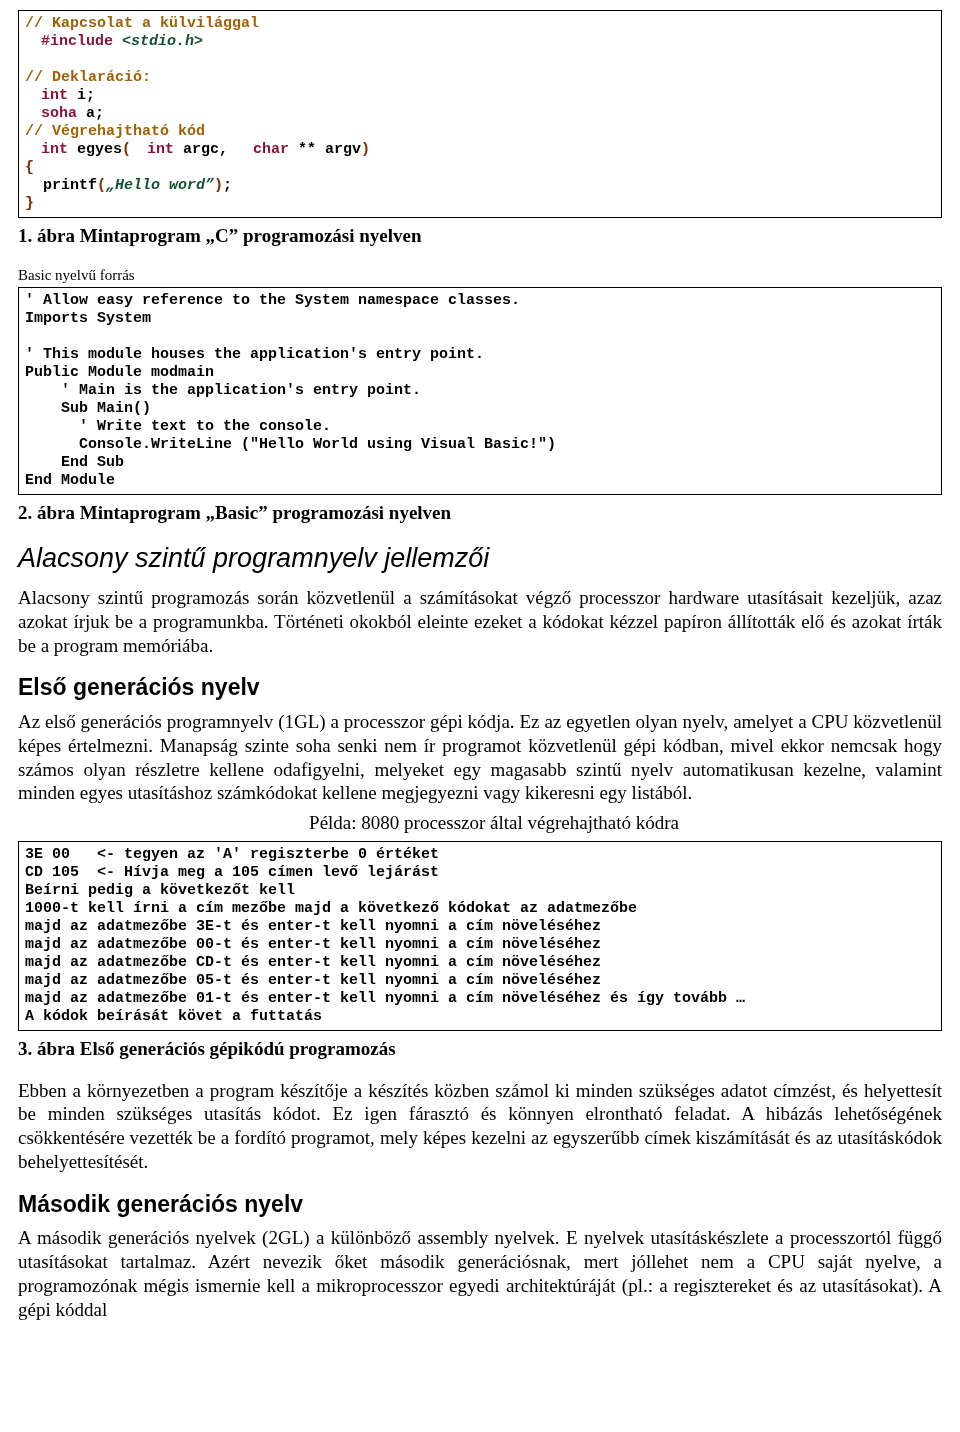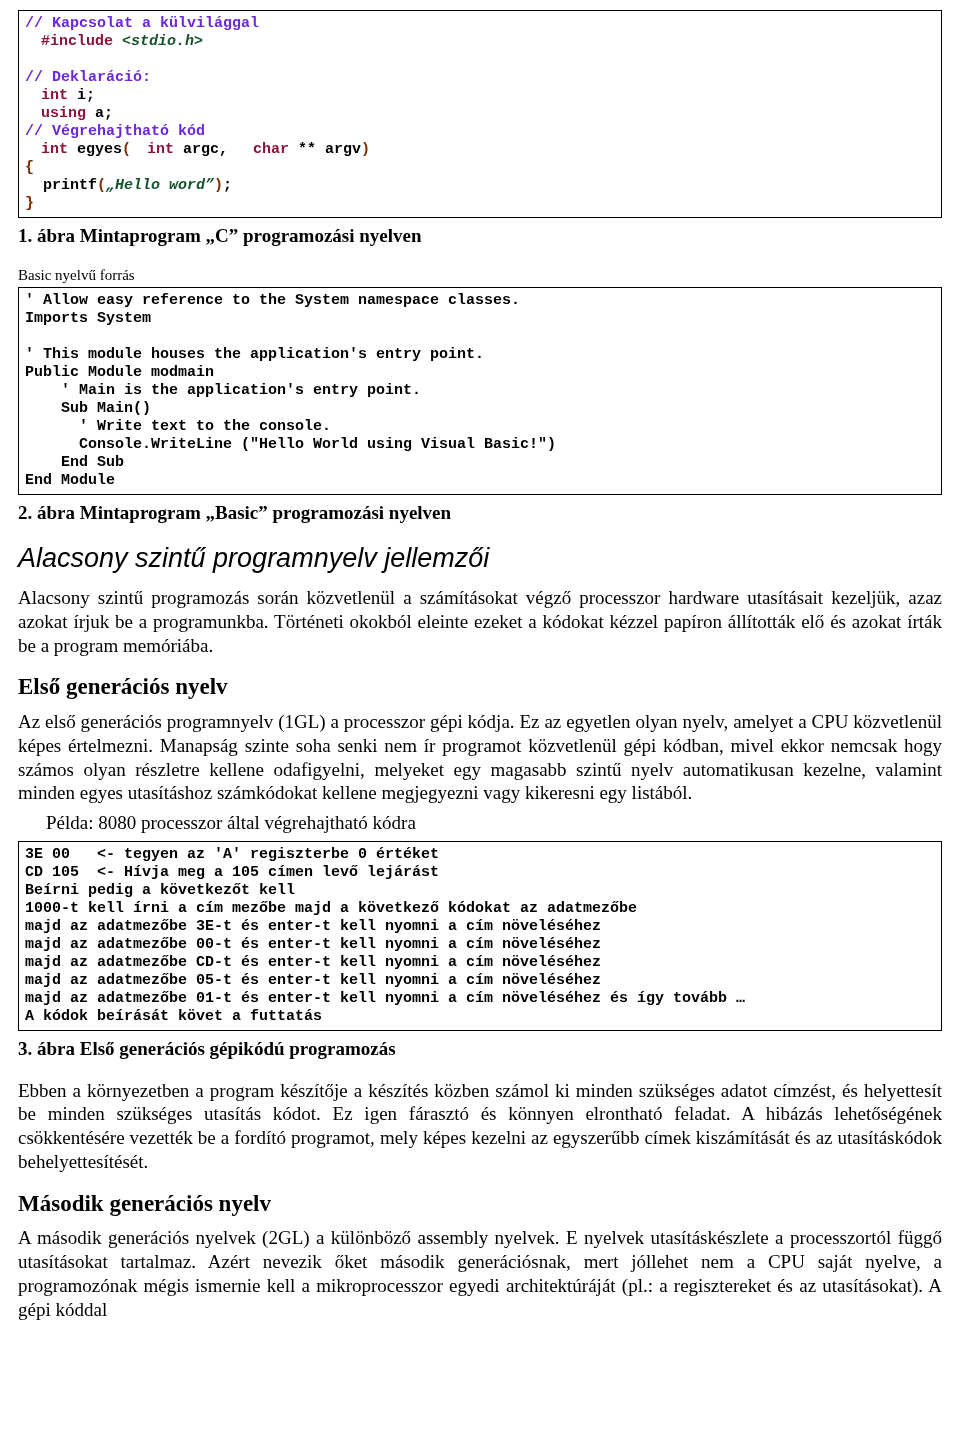--- a/index.html
+++ b/index.html
@@ -34,49 +34,49 @@
 
 h1 {
   font-family: Arial, Helvetica, sans-serif;
   font-size: 27px;
   font-weight: normal;
   font-style: italic;
   margin: 8px 0 10px 0;
 }
 
 h2 {
-  font-family: Liberation Serif, serif;
+  font-family: Liberation Sans, sans-serif;
   font-size: 23px;
   font-weight: bold;
   margin: 16px 0 8px 0;
 }
 
 p {
   margin: 0 0 6px 0;
   text-align: justify;
 }
 
 .lead-text {
   font-size: 15px;
 }
 
-.comment { color: #6d28d9; }
+.comment { color: #a16207; }
 .keyword { color: #8a1538; margin-left: 16px; }
 .brown { color: #14532d; font-style: italic; }
 .paren { color: #7a2e00; }
 </style>
 </head>
 <body>
 
 <div class="code-box"><span class="comment">// Kapcsolat a külvilággal</span>
 <span class="keyword">#include</span><span class="brown"> &lt;stdio.h&gt;</span>
 <span></span>
 <span class="comment">// Deklaráció:</span>
 <span class="keyword">int</span><span> i;</span>
-<span class="keyword">using</span><span> a;</span>
+<span class="keyword">soha</span><span> a;</span>
 <span class="comment">// Végrehajtható kód</span>
 <span class="keyword">int</span><span> egyes</span><span class="paren">(</span><span class="keyword">int</span><span> argc, </span><span class="keyword">char</span><span> ** argv</span><span class="paren">)</span>
 <span class="paren">{</span>
 <span>  printf</span><span class="paren">(</span><span class="brown">„Hello word”</span><span class="paren">)</span><span>;</span>
 <span class="paren">}</span></div>
 
 <div class="caption">1. ábra Mintaprogram „C” programozási nyelven</div>
 
 <p class="lead-text" style="margin-bottom:2px;">Basic nyelvű forrás</p>
 
@@ -92,21 +92,21 @@
 <span>    End Sub</span>
 <span>End Module</span></div>
 
 <div class="caption">2. ábra Mintaprogram „Basic” programozási nyelven</div>
 
 <h1>Alacsony szintű programnyelv jellemzői</h1>
 <p>Alacsony szintű programozás során közvetlenül a számításokat végző processzor hardware utasításait kezeljük, azaz azokat írjuk be a programunkba. Történeti okokból eleinte ezeket a kódokat kézzel papíron állították elő és azokat írták be a program memóriába.</p>
 
 <h2>Első generációs nyelv</h2>
 <p>Az első generációs programnyelv (1GL) a processzor gépi kódja. Ez az egyetlen olyan nyelv, amelyet a CPU közvetlenül képes értelmezni. Manapság szinte soha senki nem ír programot közvetlenül gépi kódban, mivel ekkor nemcsak hogy számos olyan részletre kellene odafigyelni, melyeket egy magasabb szintű nyelv automatikusan kezelne, valamint minden egyes utasításhoz számkódokat kellene megjegyezni vagy kikeresni egy listából.</p>
-<p style="text-align:left;margin-left:28px;">Példa: 8080 processzor által végrehajtható kódra</p>
+<p style="text-align:center;margin-left:28px;">Példa: 8080 processzor által végrehajtható kódra</p>
 
 <div class="code-box"><span>3E 00   &lt;- tegyen az 'A' regiszterbe 0 értéket</span>
 <span>CD 105  &lt;- Hívja meg a 105 címen levő lejárást</span>
 <span>Beírni pedig a következőt kell</span>
 <span>1000-t kell írni a cím mezőbe majd a következő kódokat az adatmezőbe</span>
 <span>majd az adatmezőbe 3E-t és enter-t kell nyomni a cím növeléséhez</span>
 <span>majd az adatmezőbe 00-t és enter-t kell nyomni a cím növeléséhez</span>
 <span>majd az adatmezőbe CD-t és enter-t kell nyomni a cím növeléséhez</span>
 <span>majd az adatmezőbe 05-t és enter-t kell nyomni a cím növeléséhez</span>
 <span>majd az adatmezőbe 01-t és enter-t kell nyomni a cím növeléséhez és így tovább …</span>

